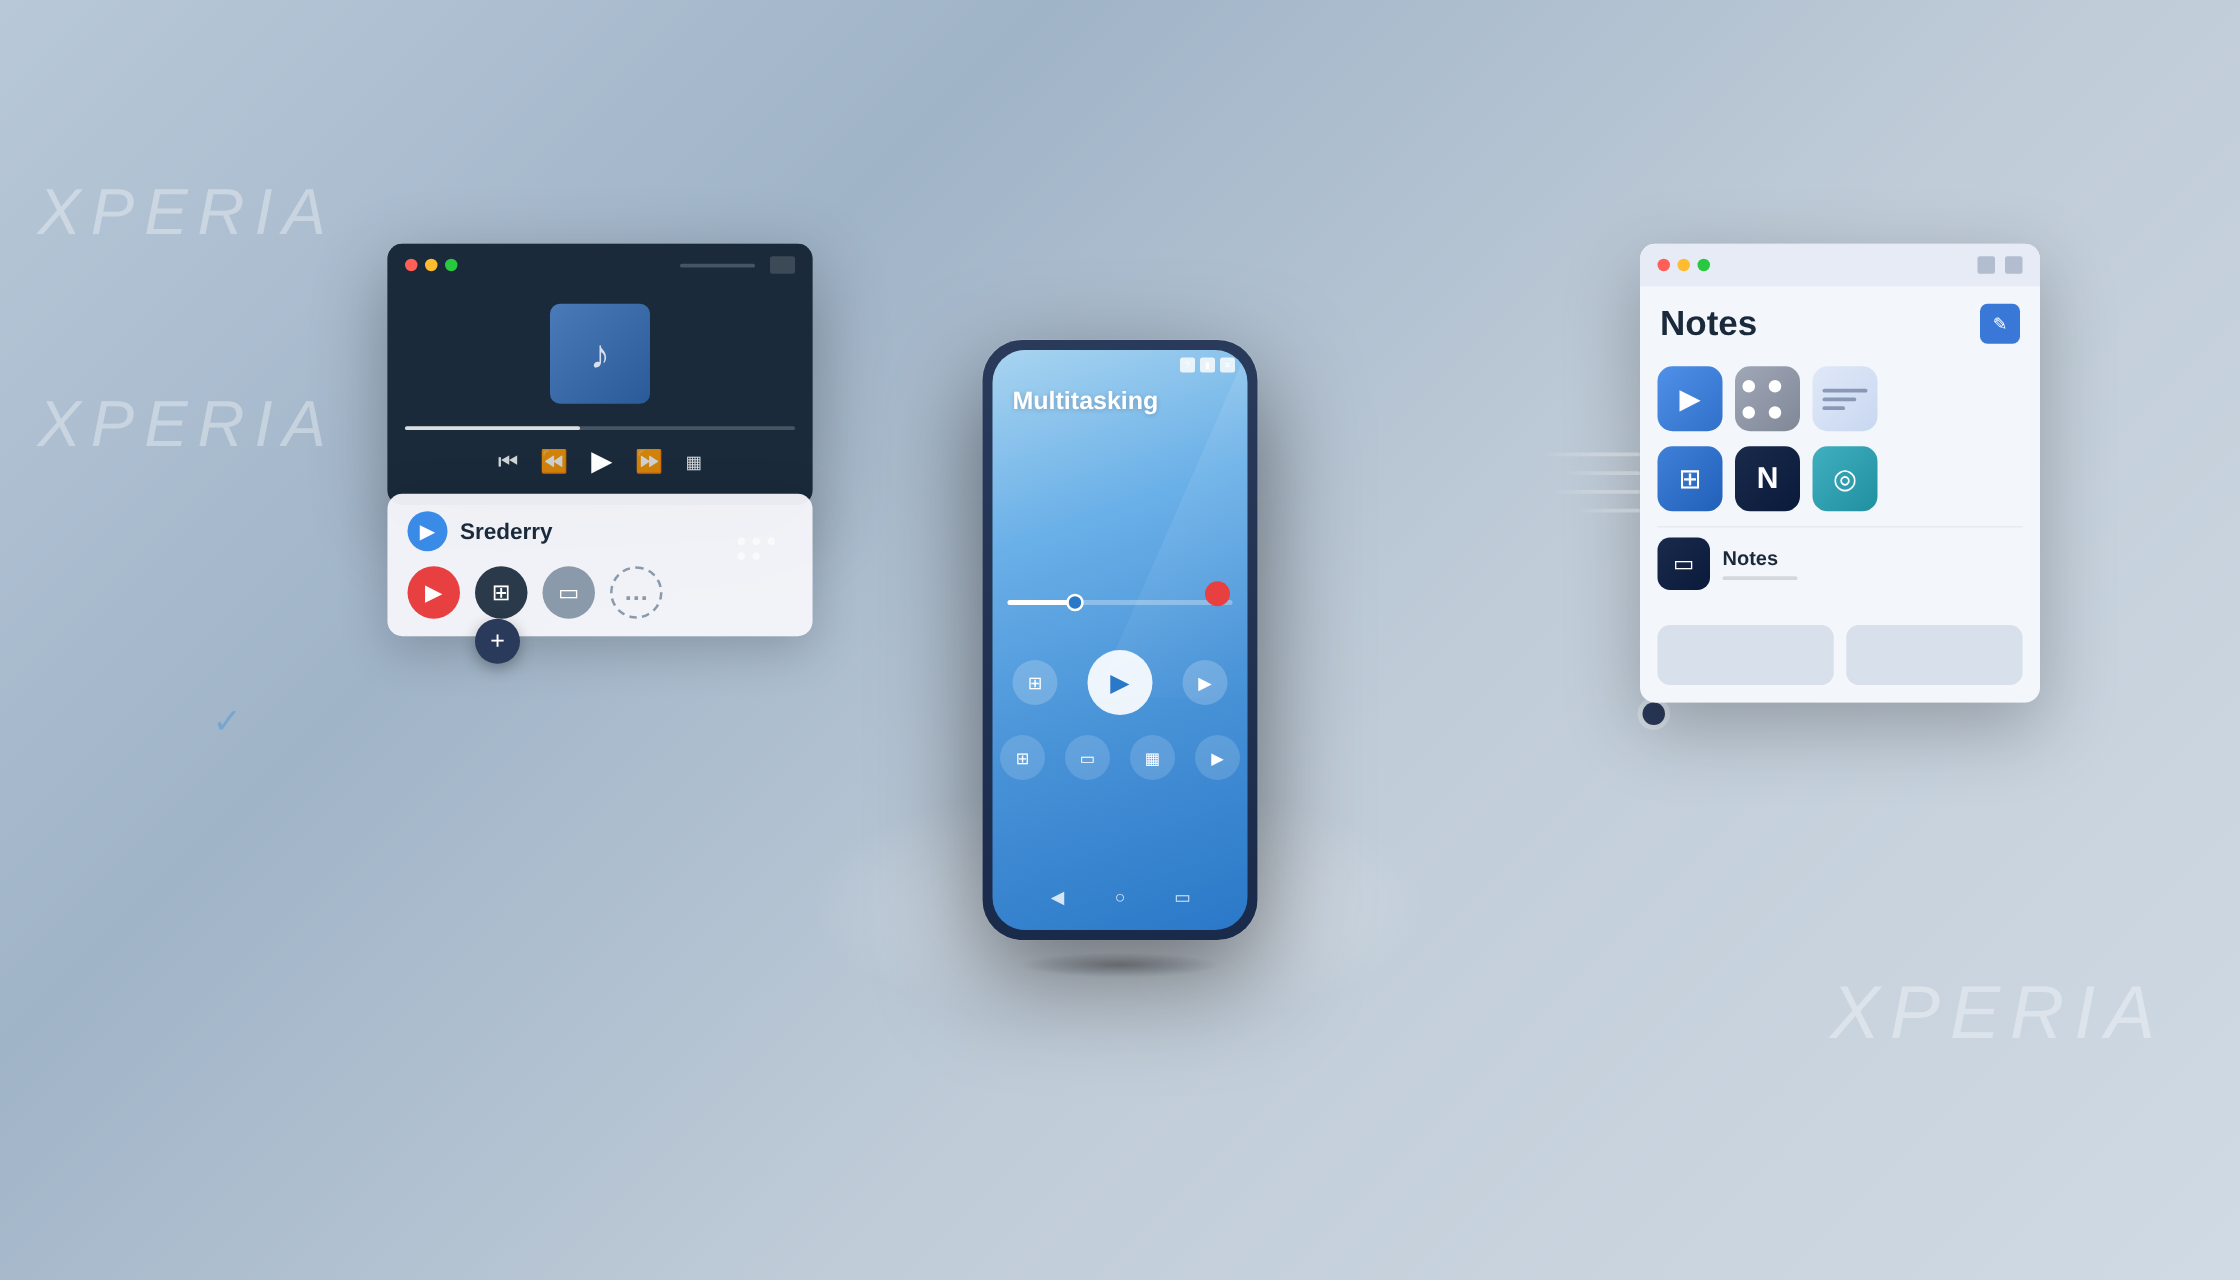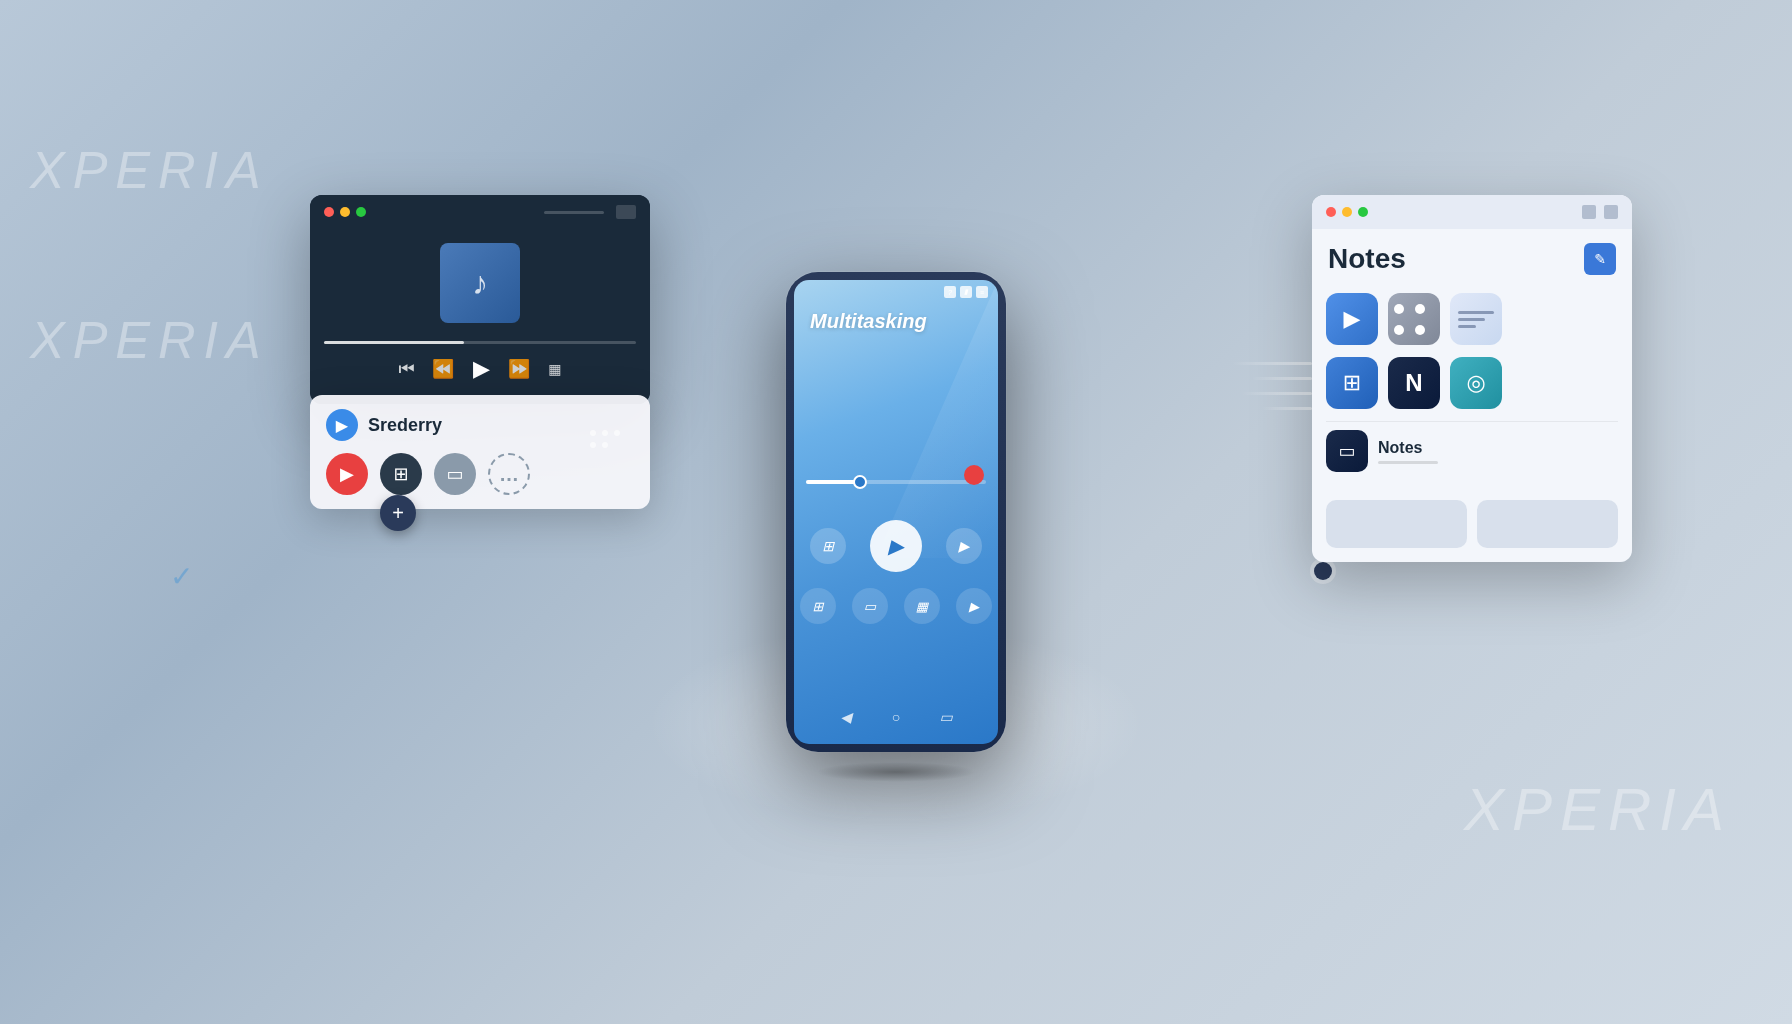--- a/index.html
+++ b/index.html
@@ -244,24 +244,23 @@
       border-radius: 32px;
       padding: 8px;
       box-shadow: 0 30px 80px rgba(0,0,0,0.5), 0 0 0 1px rgba(255,255,255,0.1);
       position: relative;
     }
 
     .phone-screen {
       width: 100%;
       height: 100%;
       background: linear-gradient(160deg, #a8d4f0 0%, #6ab0e8 30%, #4a94d8 60%, #2a78c8 100%);
-      border-radius: 15px;
+      border-radius: 26px;
       overflow: hidden;
       position: relative;
-      font-style: italic;
     }
 
     .phone-status-bar {
       position: absolute;
       top: 0;
       left: 0;
       right: 0;
       height: 24px;
       display: flex;
       align-items: center;

